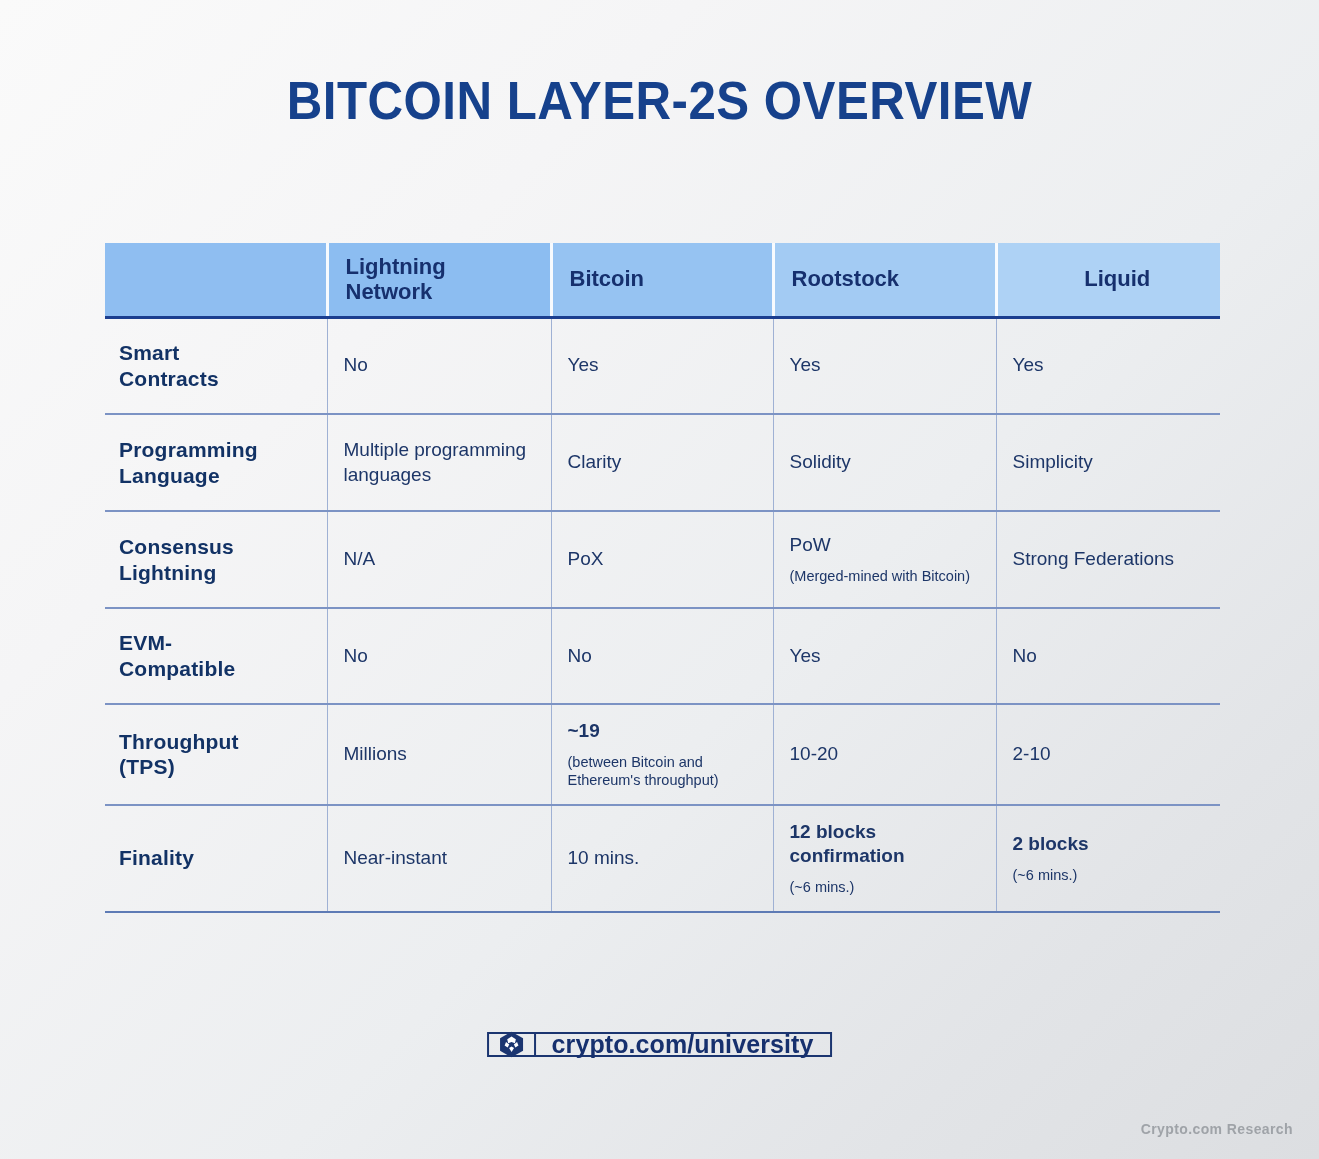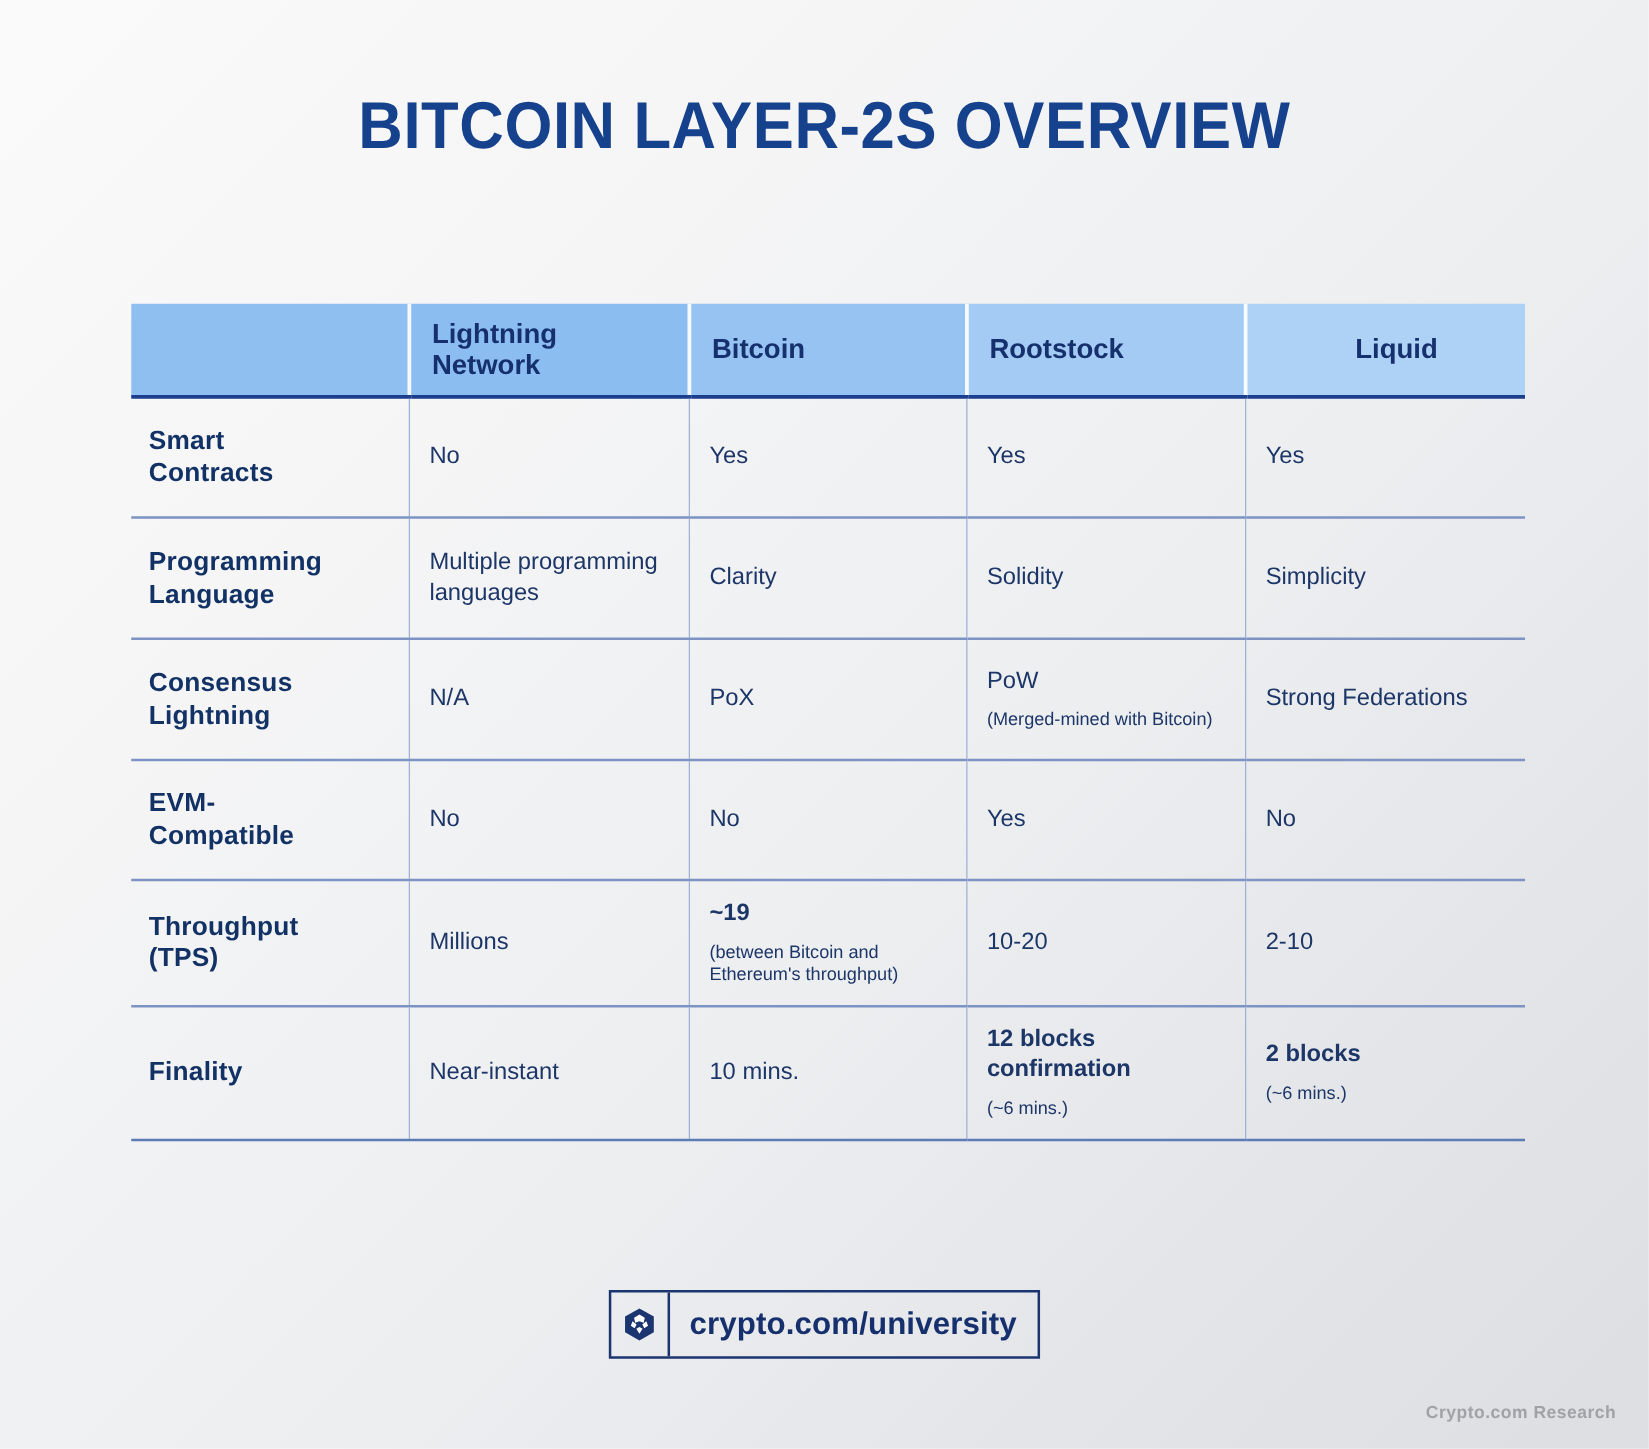--- a/index.html
+++ b/index.html
@@ -123,21 +123,21 @@
   
   .badge {
     position:absolute;
     left:50%;
     transform:translateX(-50%);
     top:1032px;
     display:flex;
     align-items:center;
     border:2.5px solid #1B3570;
     background:transparent;
-    height:55px;
+    height:25px;
   }
   .badge-logo {
     width:47px;
     height:100%;
     display:flex;
     align-items:center;
     justify-content:center;
     border-right:2.5px solid #1B3570;
   }
   .badge-text {

